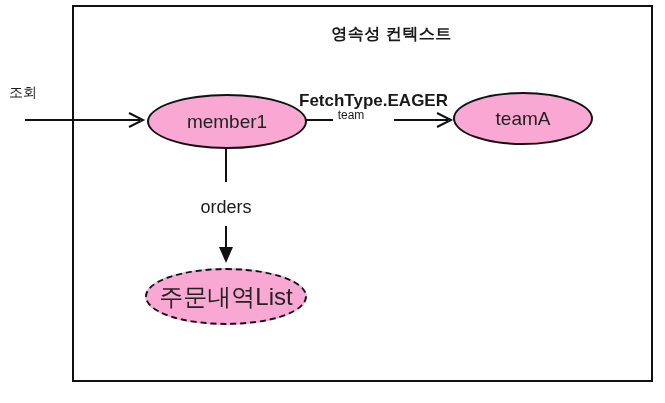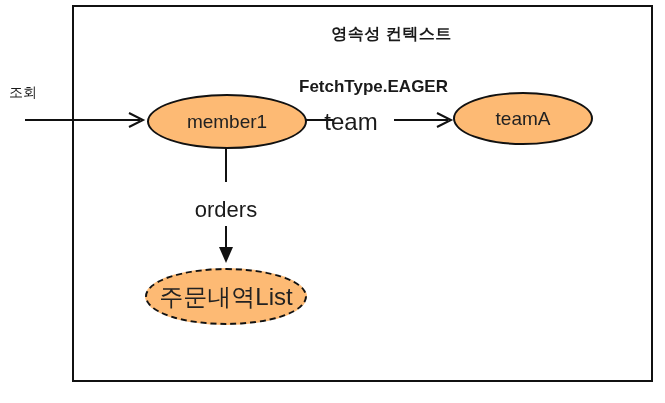--- a/index.html
+++ b/index.html
@@ -49,21 +49,21 @@
     top: 0;
     width: 665px;
     height: 403px;
   }
   .node {
     position: absolute;
     display: flex;
     align-items: center;
     justify-content: center;
     border-radius: 50%;
-    background: #fdba74;
+    background: #f9a8d4;
     font-size: 19px;
     color: #222222;
     box-sizing: border-box;
   }
   .node-solid { border: 2px solid #111111; }
   .node-dashed { border: 2px dashed #111111; }
   .node-member {
     left: 147px;
     top: 94px;
     width: 160px;
@@ -81,43 +81,43 @@
     width: 162px;
     height: 57px;
     font-size: 24px;
   }
   .edge-label {
     position: absolute;
     text-align: center;
   }
   .label-eager {
     left: 291px;
-    top: 77px;
+    top: 91px;
     width: 165px;
     font-size: 17px;
     font-weight: bold;
   }
   .label-team {
     left: 307px;
     top: 108px;
     width: 88px;
-    font-size: 24px;
+    font-size: 12px;
   }
   .label-lazy {
     left: 174px;
     top: 170px;
     width: 141px;
     font-size: 17px;
     font-weight: bold;
   }
   .label-orders {
     left: 176px;
     top: 197px;
     width: 100px;
-    font-size: 22px;
+    font-size: 18px;
     text-align: center;
   }
 </style>
 </head>
 <body>
 
 <div class="stage">
 
   <div class="context-box"></div>
 

